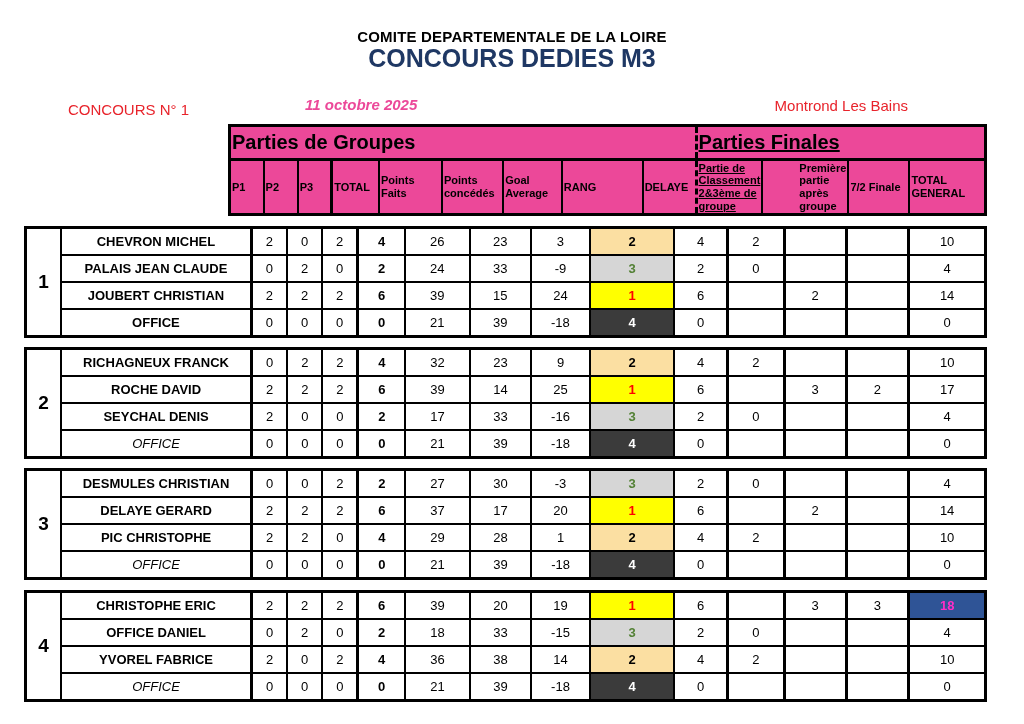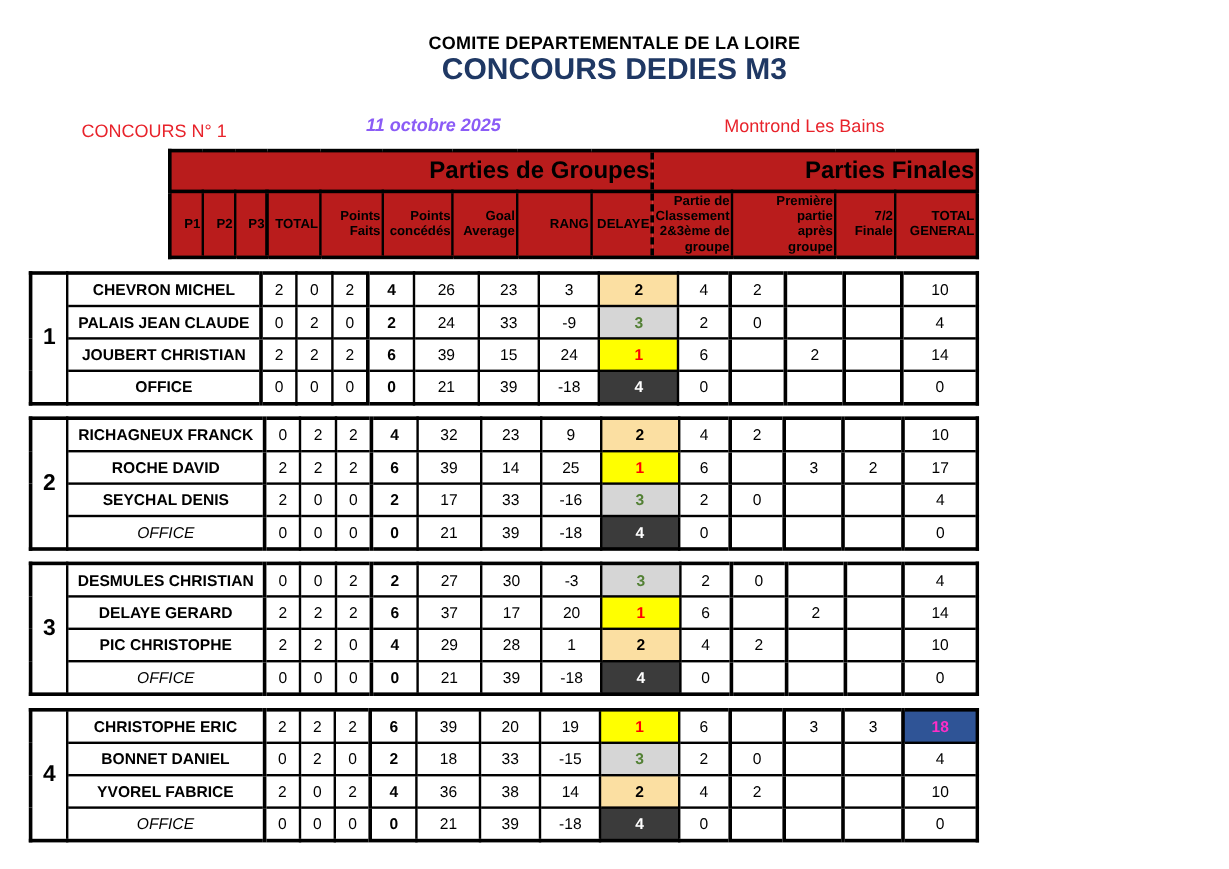--- a/index.html
+++ b/index.html
@@ -1,47 +1,47 @@
 <!DOCTYPE html>
 <html style="--title-blue: #1F3864; --accent-red: #E8232B; --border: #000000; --rank1-bg: #FFFF00; --rank1-text: #FF0000; --rank2-bg: #FBDFA2; --rank2-text: #000000; --rank3-bg: #D6D6D6; --rank3-text: #538135; --rank4-bg: #3B3B3B; --rank4-text: #FFFFFF; --highlight-bg: #2F5496; --highlight-text: #FF2DC7;"><head>
 <meta charset="utf-8">
 <style>
   html,body{margin:0;padding:0;background:#fff;}
   .page{
-    position:relative;width:816px;height:724px;background:#ffffff;
+    position:relative;width:987px;height:724px;background:#ffffff;
     font-family:"Liberation Sans", sans-serif;color:#000;overflow:hidden;
   }
   .committee{position:absolute;top:28px;left:0;width:1024px;text-align:center;
     font-size:15px;font-weight:bold;letter-spacing:.2px;}
   .title{position:absolute;top:44px;left:0;width:1024px;text-align:center;
     font-size:25px;font-weight:bold;color:var(--title-blue);}
   .concours{position:absolute;top:101px;left:68px;font-size:15px;color:var(--accent-red);}
-  .date{position:absolute;top:96px;left:305px;font-size:15px;font-weight:bold;font-style:italic;color:#8b5cf6;}
+  .date{position:absolute;top:96px;left:305px;font-size:15px;font-weight:bold;font-style:italic;color:#ec4899;}
   .location{position:absolute;top:97px;right:79px;font-size:15px;color:var(--accent-red);}
 
   table.tbl{position:absolute;left:24px;border-collapse:collapse;table-layout:fixed;}
   .c-gnum{width:36px}.c-name{width:193px}.c-p{width:36px}.c-total{width:48px}
   .c-faits{width:66px}.c-conc{width:62px}.c-goal{width:60px}.c-rang{width:86px}
   .c-bonus{width:54px}.c-class{width:58px}.c-prem{width:63px}.c-demi{width:64px}.c-tg{width:78px}
 
   
   table.hdr{top:124px;}
-  table.hdr th{border:2px solid var(--border);padding:0 1px;background:#b91c1c;
-    font-weight:bold;text-align:right;vertical-align:middle;}
+  table.hdr th{border:2px solid var(--border);padding:0 1px;background:#ec4899;
+    font-weight:bold;text-align:left;vertical-align:middle;}
   table.hdr .ghost{border:none;background:transparent;}
   table.hdr tr.sect th{height:31px;font-size:20px;}
   table.hdr tr.cols th{height:52px;font-size:11px;line-height:1.15;}
   table.hdr th.small{font-size:8.5px;}
   table.hdr th.smallish{font-size:9.5px;padding-left:36px;}
   table.hdr th.med{font-size:11px;}
   .bt{border-top:3px solid var(--border) !important;}
   .bb3{border-bottom:3px solid var(--border) !important;}
   .br3{border-right:3px solid var(--border) !important;}
   .bl3{border-left:3px solid var(--border) !important;}
-  .dashl{border-left:3px dashed var(--border) !important;}
+  .dashl{border-left:3px dashed var(--border) !important;text-decoration:underline;}
 
   
   table.grp{border:3px solid var(--border);}
   table.grp td{border:2px solid var(--border);height:25px;padding:0 2px;
     text-align:center;vertical-align:middle;font-size:13px;background:#fff;}
   table.grp td.gnum{font-size:19px;font-weight:bold;}
   table.grp td.name{font-weight:bold;font-size:13px;}
   table.grp td.name.it{font-style:italic;font-weight:normal;}
   table.grp td.b{font-weight:bold;}
   table.grp td.rang{font-weight:bold;}
@@ -393,21 +393,21 @@
             <td class="">20</td>
             <td class="">19</td>
             <td class="rang r1">1</td>
             <td class="">6</td>
             <td class="bl3"></td>
             <td class="bl3">3</td>
             <td class="bl3">3</td>
             <td class="bl3 tg-hl">18</td>
           </tr>
           <tr>
-            <td class="name">BONNET DANIEL</td>
+            <td class="name">OFFICE DANIEL</td>
             <td class="bl3">0</td>
             <td class="">2</td>
             <td class="">0</td>
             <td class="bl3 b">2</td>
             <td class="">18</td>
             <td class="">33</td>
             <td class="">-15</td>
             <td class="rang r3">3</td>
             <td class="">2</td>
             <td class="bl3">0</td>

